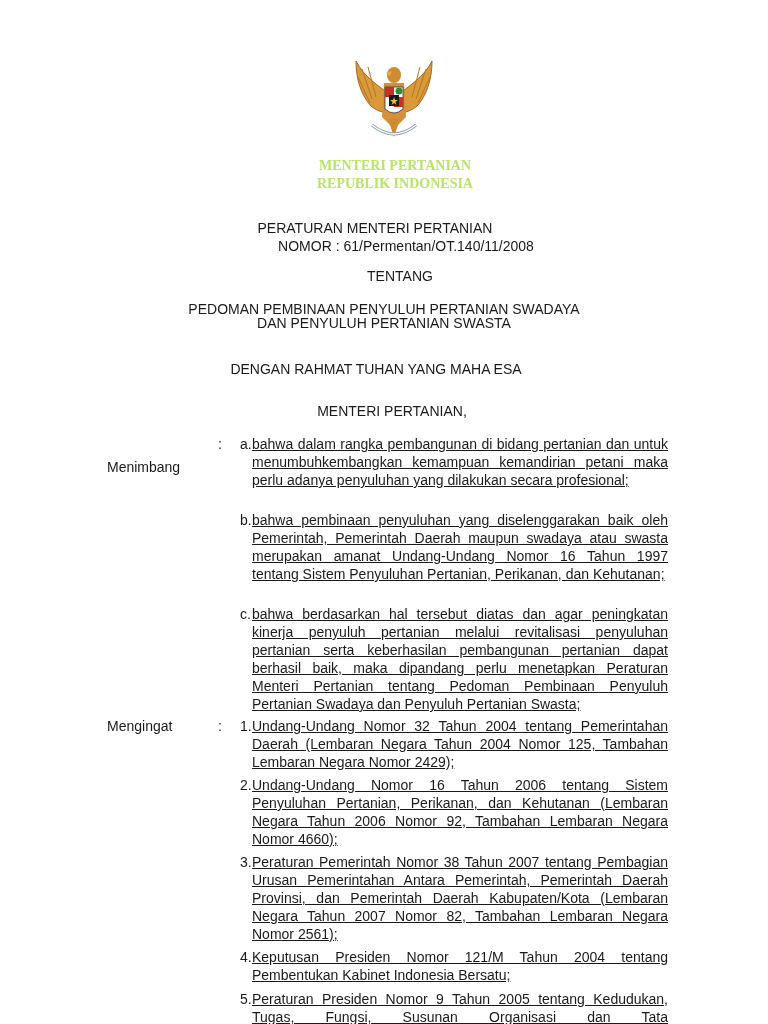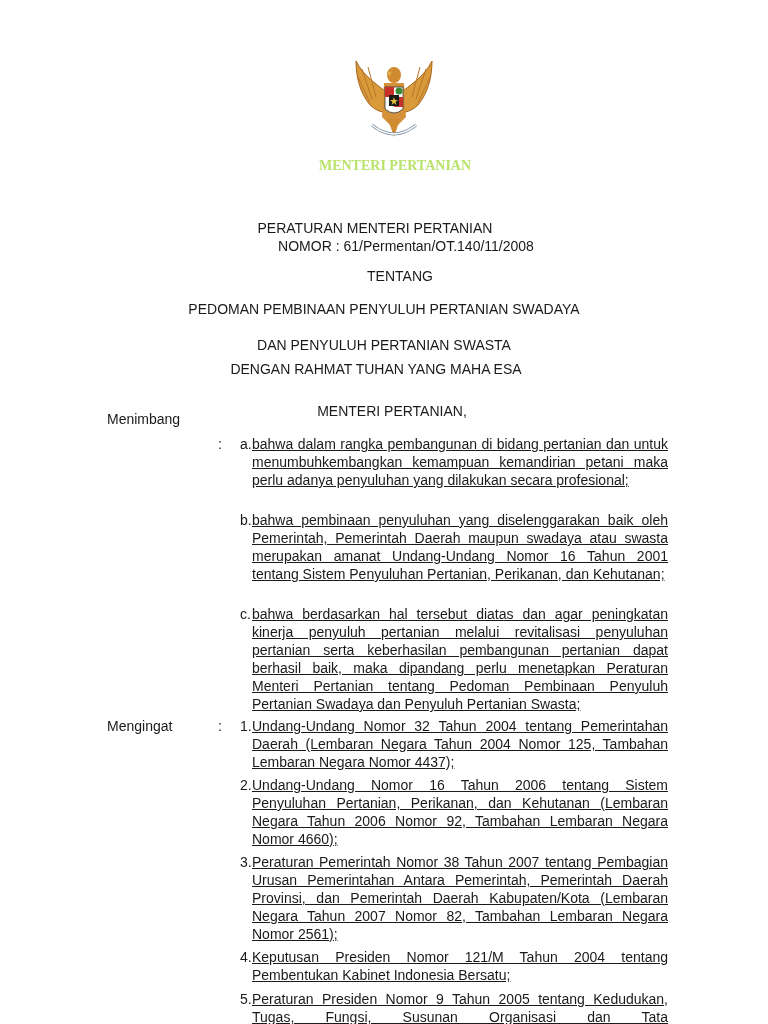--- a/index.html
+++ b/index.html
@@ -41,52 +41,53 @@
     <rect x="39" y="40" width="10" height="11" fill="#1a1a1a"></rect>
     <polygon points="44,42 45,45 48,45 45.5,47 46.5,50 44,48 41.5,50 42.5,47 40,45 43,45" fill="#e8c040"></polygon>
 
     <path d="M38 64 L44 82 L50 64 Z" fill="#d08a30"></path>
     <path d="M22 70 Q44 88 66 70" fill="none" stroke="#8899aa" stroke-width="3"></path>
     <path d="M22 70 Q44 88 66 70" fill="none" stroke="#ffffff" stroke-width="1.5"></path>
   </svg>
 
   <div class="ministry">
     <div>MENTERI PERTANIAN</div>
+    <div>REPUBLIK INDONESIA</div>
   </div>
 
   <div class="center" style="top:219px; left:-9px;">PERATURAN MENTERI PERTANIAN</div>
   <div class="center" style="top:237px; left:22px;">NOMOR : 61/Permentan/OT.140/11/2008</div>
   <div class="center" style="top:267px; left:16px;">TENTANG</div>
   <div class="center" style="top:300px;text-align:center;">PEDOMAN PEMBINAAN PENYULUH PERTANIAN SWADAYA</div>
-  <div class="center" style="top:336px;">DAN PENYULUH PERTANIAN SWASTA</div>
+  <div class="center" style="top:314px;">DAN PENYULUH PERTANIAN SWASTA</div>
   <div class="center" style="top:360px; left:-8px;">DENGAN RAHMAT TUHAN YANG MAHA ESA</div>
   <div class="center" style="top:402px; left:8px;">MENTERI PERTANIAN,</div>
 
-  <div class="row-label" style="top:410px;">Menimbang</div>
+  <div class="row-label" style="top:458px;">Menimbang</div>
   <div class="colon" style="top:435px;">:</div>
 
   <div class="item" style="top:435px;">
     <span class="num">a.</span>
     <span class="txt">bahwa dalam rangka pembangunan di bidang pertanian dan untuk menumbuhkembangkan kemampuan kemandirian petani maka perlu adanya penyuluhan yang dilakukan secara profesional;</span>
   </div>
   <div class="item" style="top:511px;">
     <span class="num">b.</span>
-    <span class="txt">bahwa pembinaan penyuluhan yang diselenggarakan baik oleh Pemerintah, Pemerintah Daerah maupun swadaya atau swasta merupakan amanat Undang-Undang Nomor 16 Tahun 2001 tentang Sistem Penyuluhan Pertanian, Perikanan, dan Kehutanan;</span>
+    <span class="txt">bahwa pembinaan penyuluhan yang diselenggarakan baik oleh Pemerintah, Pemerintah Daerah maupun swadaya atau swasta merupakan amanat Undang-Undang Nomor 16 Tahun 1997 tentang Sistem Penyuluhan Pertanian, Perikanan, dan Kehutanan;</span>
   </div>
   <div class="item" style="top:605px;">
     <span class="num">c.</span>
     <span class="txt">bahwa berdasarkan hal tersebut diatas dan agar peningkatan kinerja penyuluh pertanian melalui revitalisasi penyuluhan pertanian serta keberhasilan pembangunan pertanian dapat berhasil baik, maka dipandang perlu menetapkan Peraturan Menteri Pertanian tentang Pedoman Pembinaan Penyuluh Pertanian Swadaya dan Penyuluh Pertanian Swasta;</span>
   </div>
 
   <div class="row-label" style="top:717px;">Mengingat</div>
   <div class="colon" style="top:717px;">:</div>
 
   <div class="item" style="top:717px;">
     <span class="num">1.</span>
-    <span class="txt">Undang-Undang Nomor 32 Tahun 2004 tentang Pemerintahan Daerah (Lembaran Negara Tahun 2004 Nomor 125, Tambahan Lembaran Negara Nomor 4437);</span>
+    <span class="txt">Undang-Undang Nomor 32 Tahun 2004 tentang Pemerintahan Daerah (Lembaran Negara Tahun 2004 Nomor 125, Tambahan Lembaran Negara Nomor 2429);</span>
   </div>
   <div class="item" style="top:776px;">
     <span class="num">2.</span>
     <span class="txt">Undang-Undang Nomor 16 Tahun 2006 tentang Sistem Penyuluhan Pertanian, Perikanan, dan Kehutanan (Lembaran Negara Tahun 2006 Nomor 92, Tambahan Lembaran Negara Nomor 4660);</span>
   </div>
   <div class="item" style="top:853px;">
     <span class="num">3.</span>
     <span class="txt">Peraturan Pemerintah Nomor 38 Tahun 2007 tentang Pembagian Urusan Pemerintahan Antara Pemerintah, Pemerintah Daerah Provinsi, dan Pemerintah Daerah Kabupaten/Kota (Lembaran Negara Tahun 2007 Nomor 82, Tambahan Lembaran Negara Nomor 2561);</span>
   </div>
   <div class="item" style="top:948px;">

